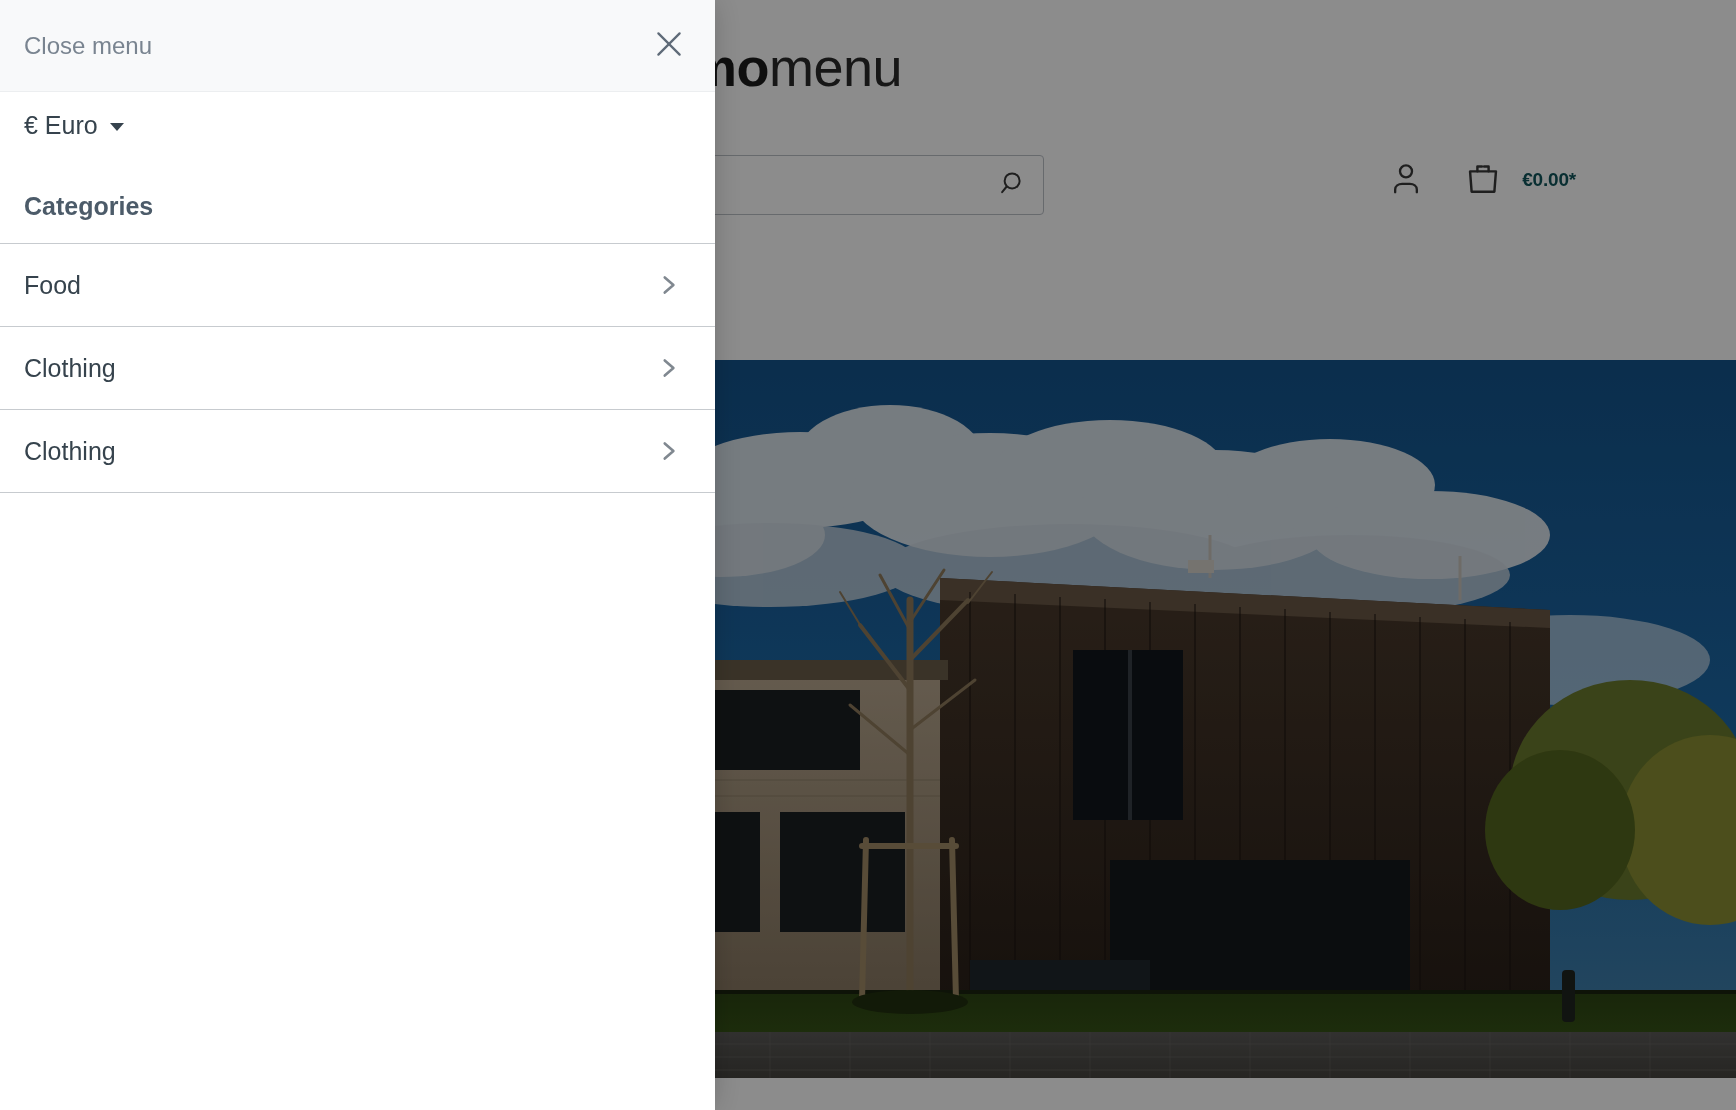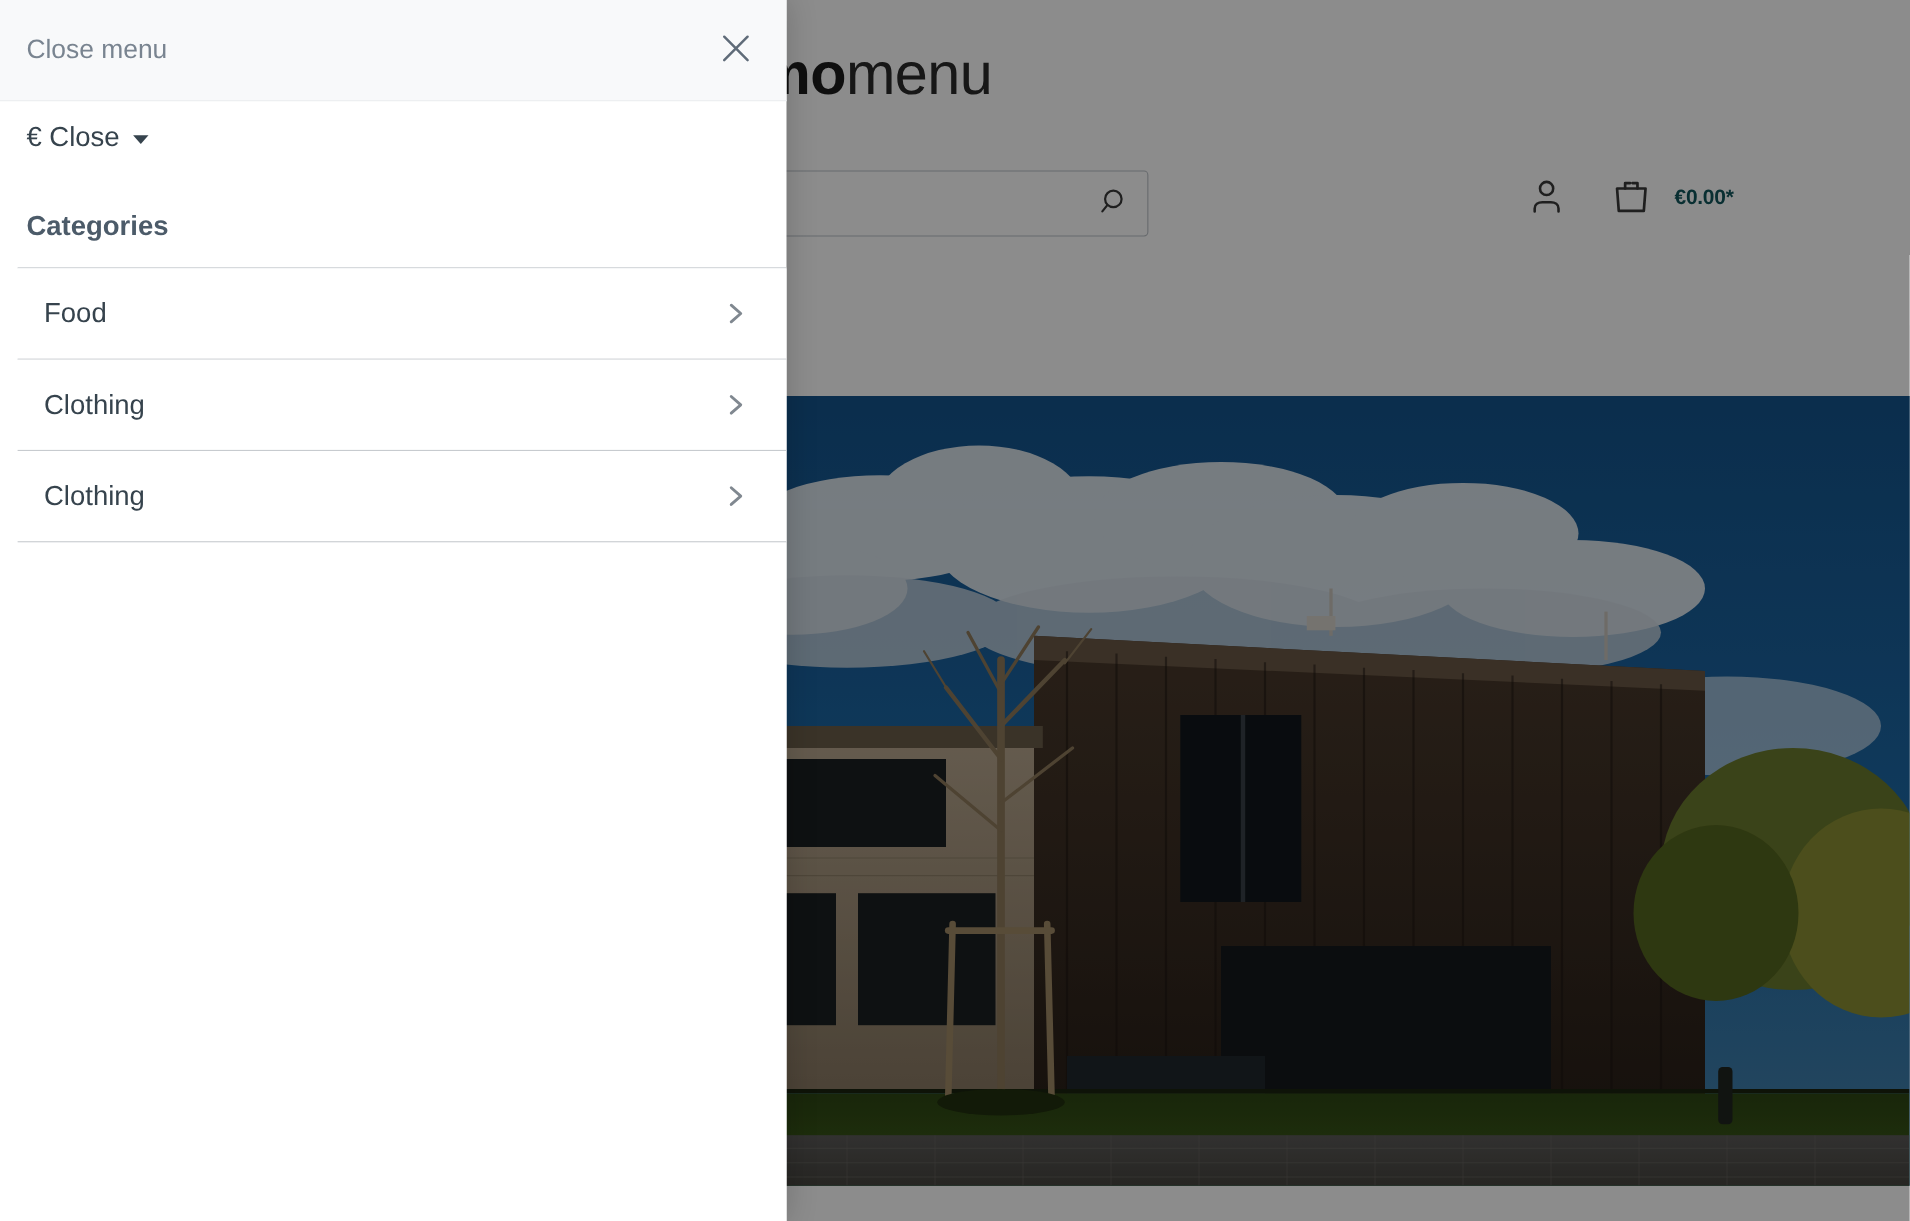--- a/index.html
+++ b/index.html
@@ -82,20 +82,21 @@
   }
 
   
   .offcanvas {
     position: absolute; left: 0; top: 0;
     width: 715px; height: 1110px;
     background: #ffffff;
     z-index: 60;
     display: flex; flex-direction: column;
     box-shadow: 0 0 26px rgba(0,0,0,0.18);
+    border-radius: 15px;
   }
   .oc-header {
     position: relative; height: 92px; flex: 0 0 92px;
     background: #f8f9fa;
     border-bottom: 1px solid #eceef0;
     display: flex; align-items: center;
   }
   .oc-header-title {
     font-size: 24px; color: #798490; padding-left: 24px;
     font-weight: 400;
@@ -123,21 +124,21 @@
     border-right: 7px solid transparent;
     border-top: 8px solid #36434d;
     margin-top: 4px;
   }
 
   .oc-section-title {
     padding: 34px 24px 22px 24px;
     font-size: 25px; font-weight: 700; color: #4c5b69;
   }
 
-  .oc-list { border-top: 1px solid #c7cbcf; margin-left: 16px; }
+  .oc-list { border-top: 1px solid #c7cbcf; }
   .oc-item {
     position: relative;
     height: 83px;
     border-bottom: 1px solid #c7cbcf;
     display: flex; align-items: center;
     padding: 0 24px;
     background: #ffffff; cursor: pointer;
     text-decoration: none;
   }
   .oc-item-label {
@@ -370,21 +371,21 @@
         <svg width="34" height="34" viewBox="0 0 24 24" fill="none" stroke="#5f6b78" stroke-width="1.6" stroke-linecap="round">
           <line x1="4.5" y1="4.5" x2="19.5" y2="19.5"></line>
           <line x1="19.5" y1="4.5" x2="4.5" y2="19.5"></line>
         </svg>
       </span>
     </button>
   </div>
 
   <div class="oc-currency">
     <button class="currency-btn">
-      <span>€ Close</span>
+      <span>€ Euro</span>
       <span class="caret"></span>
     </button>
   </div>
 
   <div class="oc-section-title">Categories</div>
 
   <nav class="oc-list">
 
     <a class="oc-item">
       <span class="oc-item-label">Food</span>

